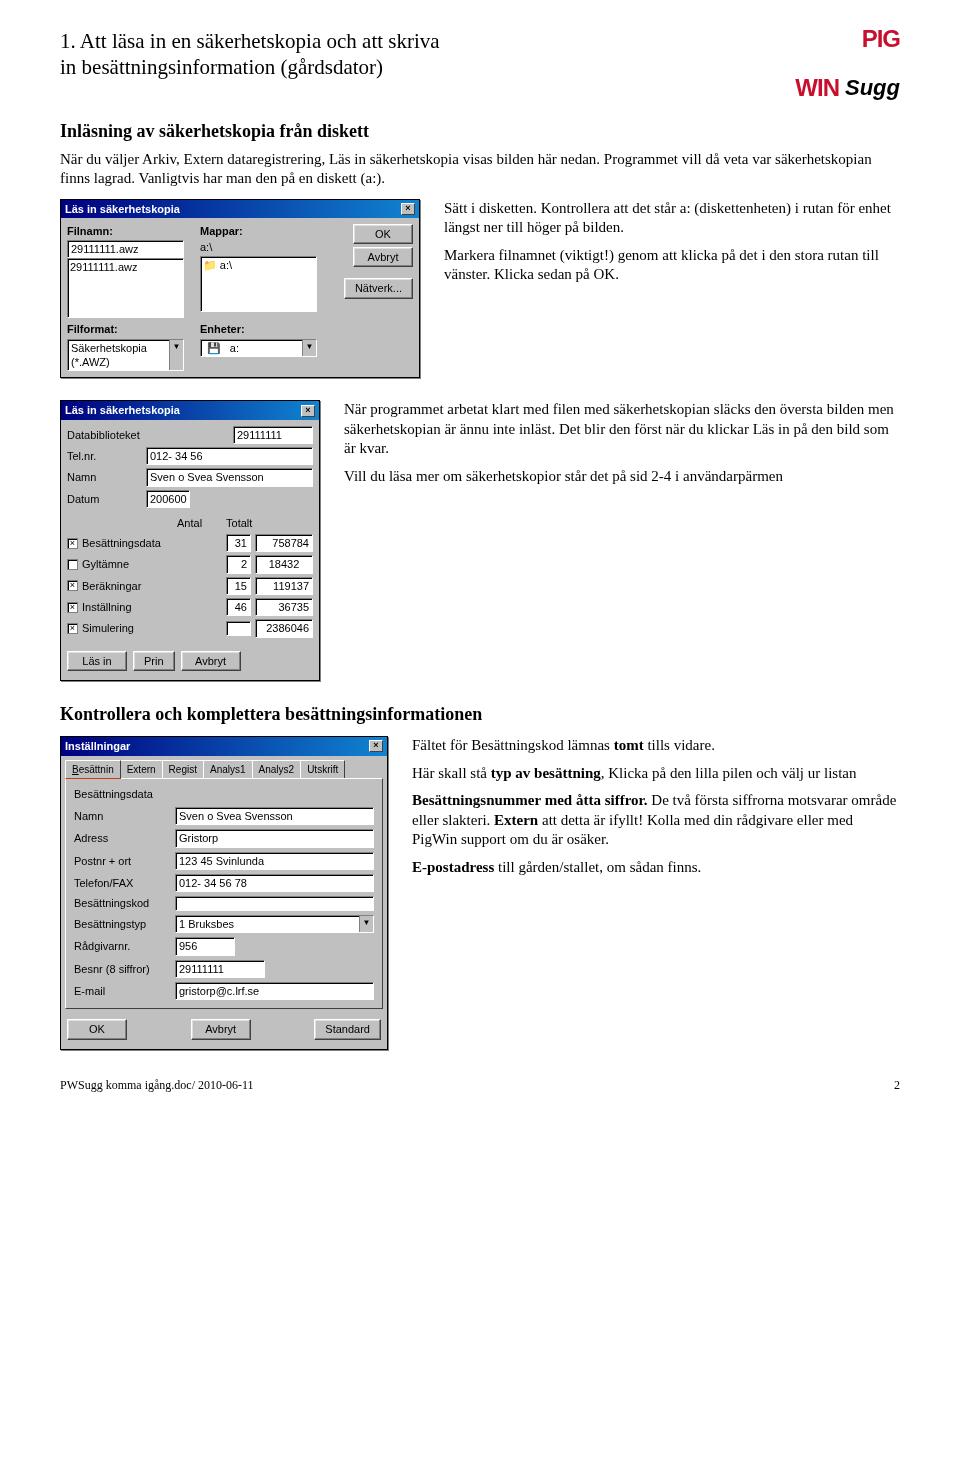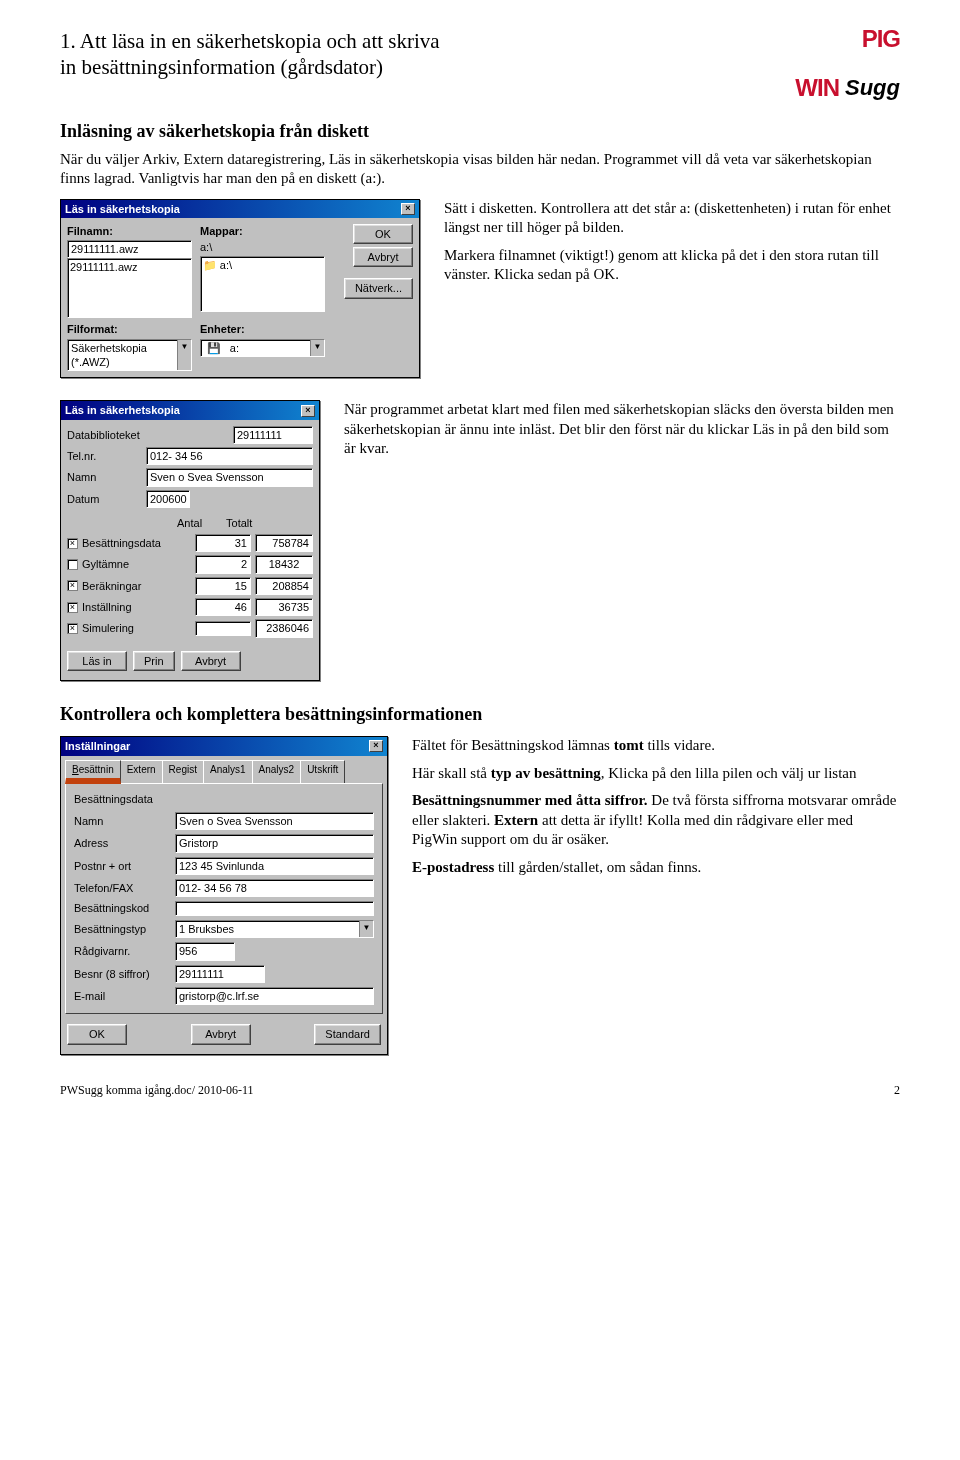--- a/index.html
+++ b/index.html
@@ -106,50 +106,50 @@
     height: 60px;
     padding: 1px 2px;
     font-size: 11px;
   }
   .lbl { font-size: 11px; font-weight: 700; margin-bottom: 2px; }
   .check-row { display: flex; align-items: center; gap: 4px; margin-bottom: 3px; font-size: 11px; }
   .chk { width: 11px; height: 11px; background: #fff; border: 1px solid #808080; box-shadow: inset 1px 1px 0 #000; font-size: 9px; line-height: 8px; text-align: center; }
 
   
   .dlg1 { width: 360px; }
-  .dlg1-grid { display: grid; grid-template-columns: 1fr 1fr 80px; gap: 4px 8px; }
+  .dlg1-grid { display: grid; grid-template-columns: 1fr 1fr 80px; gap: 4px 16px; }
   .dlg1-grid .col { display: flex; flex-direction: column; }
   .dlg1 .btns { display: flex; flex-direction: column; align-items: flex-end; }
 
   
   .dlg2 { width: 260px; }
   .dlg2-form { display: grid; grid-template-columns: 75px 1fr; gap: 3px 4px; align-items: center; margin-bottom: 8px; }
   .dlg2-form .fl { font-size: 11px; }
   .dlg2-checks { margin-top: 4px; }
-  .check-row .numbox { width: 56px; text-align: right; }
+  .check-row .numbox { width: 25px; text-align: right; }
   .antal-hdr { display: flex; gap: 24px; margin-left: 110px; font-size: 11px; margin-bottom: 2px; }
   .dlg2-btnrow { display: flex; gap: 6px; padding: 4px 6px 6px 6px; }
 
   
   .dlg3 { width: 328px; }
   .tabs {
     display: flex;
     font-size: 11px;
     padding: 4px 4px 0 4px;
   }
   .tab {
     background: #c0c0c0;
     border: 1px solid #fff;
     border-bottom: none;
     border-right-color: #404040;
     padding: 2px 6px;
     margin-right: -1px;
     font-size: 10px;
   }
-  .tab.active { position: relative; z-index: 2; border-bottom: 6px solid #c2410c; margin-bottom: -1px; }
+  .tab.active { position: relative; z-index: 2; border-bottom: 1px solid #c2410c; margin-bottom: -1px; }
   .tab u { text-decoration: underline; }
   .tab-panel {
     margin: 0 4px 4px 4px;
     border: 1px solid #fff;
     border-right-color: #404040;
     border-bottom-color: #404040;
     padding: 8px;
   }
   .group-title { font-size: 11px; margin-bottom: 6px; }
   .form-grid { display: grid; grid-template-columns: 95px 1fr; gap: 4px 6px; align-items: center; }
@@ -269,21 +269,21 @@
           <div class="check-row">
             <div class="chk"></div>
             <div style="flex:1;">Gyltämne</div>
             <div class="win-field numbox">2</div>
             <div class="win-field" style="width:58px;text-align:center;">18432</div>
           </div>
           <div class="check-row">
             <div class="chk">×</div>
             <div style="flex:1;">Beräkningar</div>
             <div class="win-field numbox">15</div>
-            <div class="win-field" style="width:58px;text-align:right;">208854</div>
+            <div class="win-field" style="width:58px;text-align:right;">119137</div>
           </div>
           <div class="check-row">
             <div class="chk">×</div>
             <div style="flex:1;">Inställning</div>
             <div class="win-field numbox">46</div>
             <div class="win-field" style="width:58px;text-align:right;">36735</div>
           </div>
           <div class="check-row">
             <div class="chk">×</div>
             <div style="flex:1;">Simulering</div>
@@ -293,20 +293,21 @@
         </div>
     </div>
     <div class="dlg2-btnrow">
       <div class="win-btn">Läs in</div>
       <div class="win-btn" style="min-width:40px;">Prin</div>
       <div class="win-btn">Avbryt</div>
     </div>
   </div>
   <div class="right-text">
     <p>När programmet arbetat klart med filen med säkerhetskopian släcks den översta bilden men säkerhetskopian är ännu inte inläst. Det blir den först när du klickar Läs in på den bild som är kvar.</p>
+    <p>Vill du läsa mer om säkerhetskopior står det på sid 2-4 i användarpärmen</p>
   </div>
 </div>
 
 <div class="section-title">Kontrollera och komplettera besättningsinformationen</div>
 
 <div class="row rel-wrap">
   <div class="win-dialog dlg3">
     <div class="titlebar">
       <span>Inställningar</span>
       <div class="close-x">×</div>

